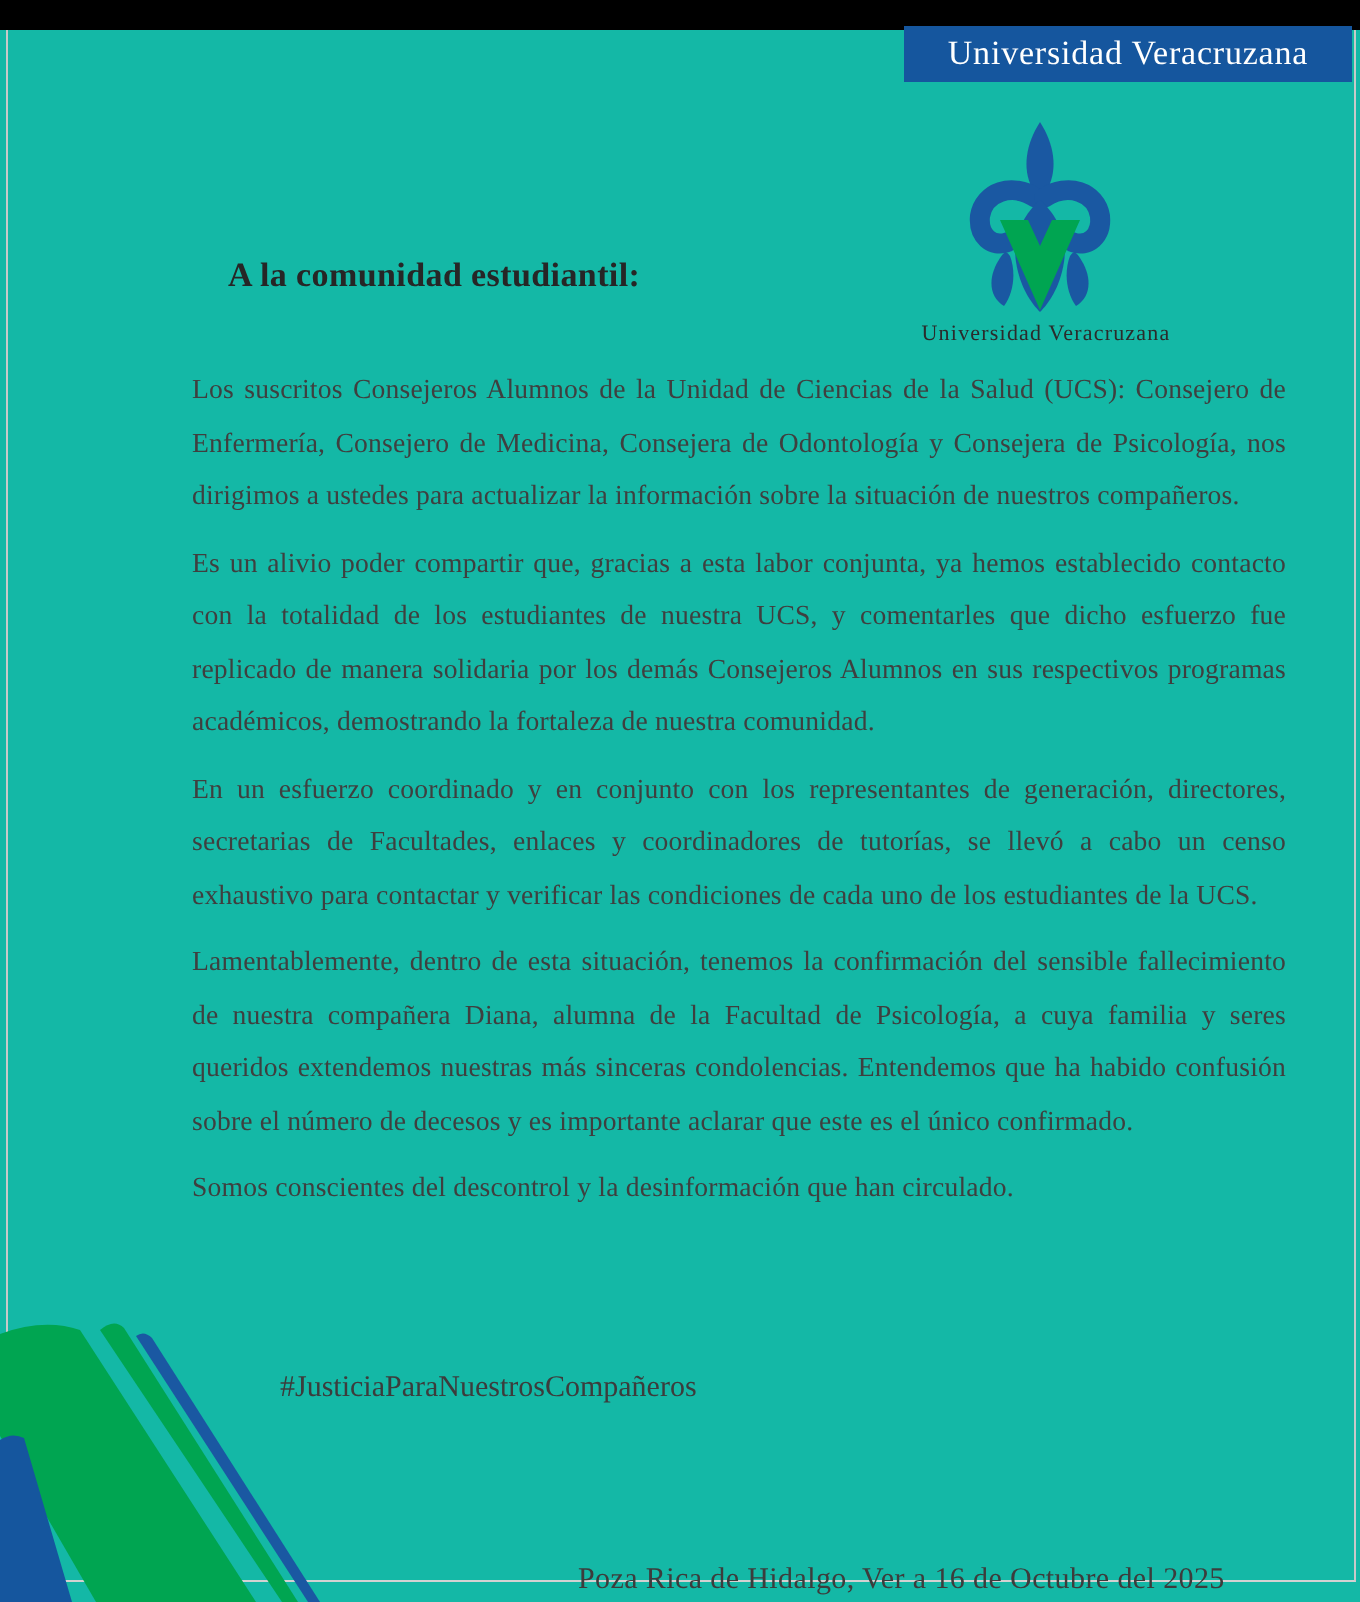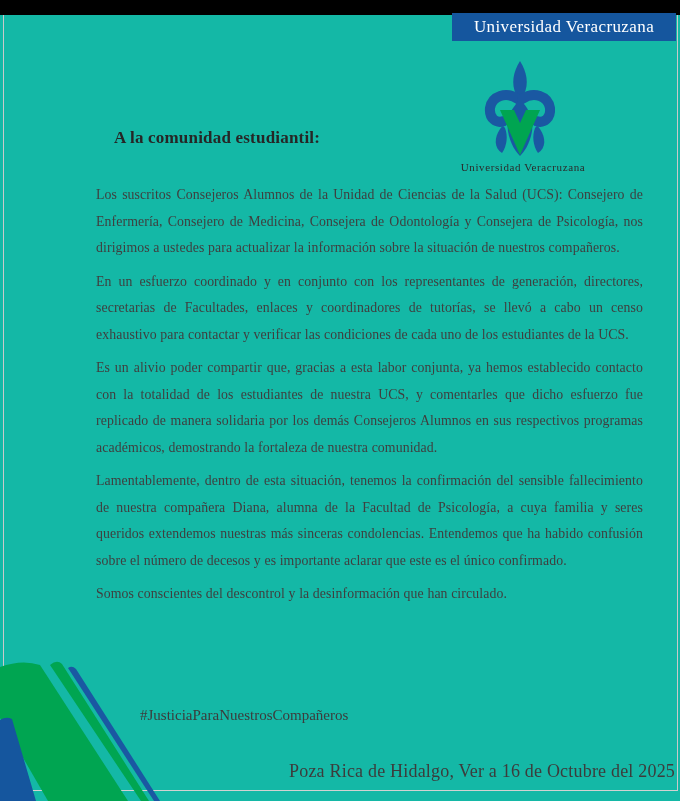--- a/index.html
+++ b/index.html
@@ -51,26 +51,26 @@
     margin-top:3px; color:#2b2b2b; font-size:11px; letter-spacing:0.6px;
     white-space:nowrap;
   }
   .body-text {
     position:absolute; left:68px; top:182px; width:547px;
     color:#3f3f3f; font-size:13.8px; line-height:26.5px;
     text-align:justify; letter-spacing:0.1px;margin-left:28px;
   }
   .body-text p { margin:0 0 7px 0; }
   .hashtags {
-    position:absolute; left:140px; top:702px;
+    position:absolute; left:140px; top:681px;
     color:#3c3c3c; font-size:15px; line-height:27px;
   }
   .dateline {
-    position:absolute; left:289px; top:761px;
-    color:#3c3c3c; font-size:18px; letter-spacing:0.2px;
+    position:absolute; left:289px; top:782px;
+    color:#3c3c3c; font-size:15px; letter-spacing:0.2px;
     white-space:nowrap;
   }
   .corner-art {
     position:absolute; left:0; bottom:0; width:200px; height:140px;
   }
 </style>
 </head>
 <body>
 
 <div class="page">
@@ -100,22 +100,22 @@
 
       <path d="M24,52 L38,52 L44,65 L50,52 L64,52 L44,97 Z" fill="#00a551"></path>
     </svg>
     <div class="logo-caption">Universidad Veracruzana</div>
   </div>
 
   <div class="salutation">A la comunidad estudiantil:</div>
 
   <div class="body-text">
     <p>Los suscritos Consejeros Alumnos de la Unidad de Ciencias de la Salud (UCS): Consejero de Enfermería, Consejero de Medicina, Consejera de Odontología y Consejera de Psicología, nos dirigimos a ustedes para actualizar la información sobre la situación de nuestros compañeros.</p>
+    <p>Es un alivio poder compartir que, gracias a esta labor conjunta, ya hemos establecido contacto con la totalidad de los estudiantes de nuestra UCS, y comentarles que dicho esfuerzo fue replicado de manera solidaria por los demás Consejeros Alumnos en sus respectivos programas académicos, demostrando la fortaleza de nuestra comunidad.</p>
     <p>En un esfuerzo coordinado y en conjunto con los representantes de generación, directores, secretarias de Facultades, enlaces y coordinadores de tutorías, se llevó a cabo un censo exhaustivo para contactar y verificar las condiciones de cada uno de los estudiantes de la UCS.</p>
-    <p>Es un alivio poder compartir que, gracias a esta labor conjunta, ya hemos establecido contacto con la totalidad de los estudiantes de nuestra UCS, y comentarles que dicho esfuerzo fue replicado de manera solidaria por los demás Consejeros Alumnos en sus respectivos programas académicos, demostrando la fortaleza de nuestra comunidad.</p>
     <p>Lamentablemente, dentro de esta situación, tenemos la confirmación del sensible fallecimiento de nuestra compañera Diana, alumna de la Facultad de Psicología, a cuya familia y seres queridos extendemos nuestras más sinceras condolencias. Entendemos que ha habido confusión sobre el número de decesos y es importante aclarar que este es el único confirmado.</p>
     <p>Somos conscientes del descontrol y la desinformación que han circulado.</p>
   </div>
 
   <div class="hashtags">
     <div>#JusticiaParaNuestrosCompañeros</div>
   </div>
 
   <div class="dateline">Poza Rica de Hidalgo, Ver a 16 de Octubre del 2025</div>
 

